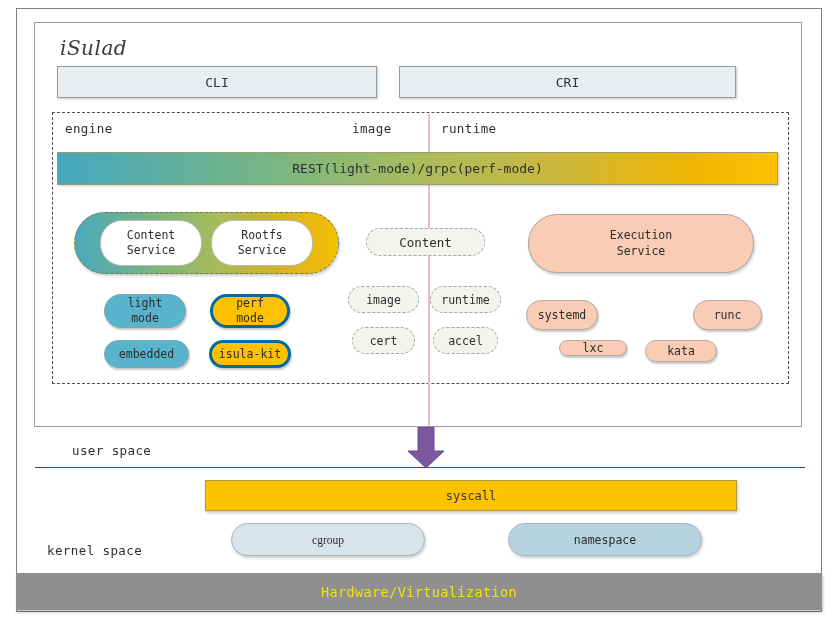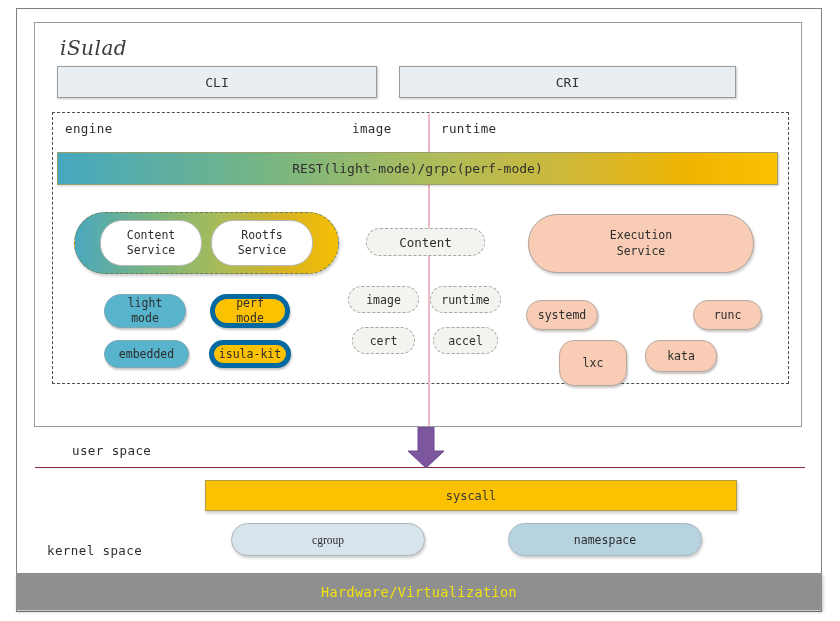--- a/index.html
+++ b/index.html
@@ -193,32 +193,32 @@
     flex-direction: column;
     align-items: center;
     justify-content: center;
     font-size: 11.5px;
     color: #2d2d2d;
     line-height: 1.28;
     box-shadow: 1px 2px 2px rgba(0,0,0,0.22);
     box-sizing: border-box;
   }
   .pill-teal { background: #58b4cd; border: 1px solid #7ea7b2; }
-  .pill-gold { background: #fcc200; border: 5px solid #0369a1; }
+  .pill-gold { background: #fcc200; border: 3px solid #0369a1; }
   .pill-peach{ background: #f9cdb5; border: 1px solid #bba79c; }
 
   .p-light    { left: 104px; top: 294px; width: 82px; height: 34px; border-radius: 17px; }
   .p-perf     { left: 210px; top: 294px; width: 80px; height: 34px; border-radius: 17px; }
   .p-embedded { left: 104px; top: 340px; width: 85px; height: 28px; border-radius: 14px; }
   .p-isulakit { left: 209px; top: 340px; width: 82px; height: 28px; border-radius: 14px; }
 
   .p-systemd  { left: 526px; top: 300px; width: 72px; height: 30px; border-radius: 15px; }
   .p-runc     { left: 693px; top: 300px; width: 69px; height: 30px; border-radius: 15px; }
-  .p-lxc      { left: 559px; top: 340px; width: 68px; height: 46px; border-radius: 15px; }
-  .p-kata     { left: 645px; top: 340px; width: 72px; height: 32px; border-radius: 15px; }
+  .p-lxc      { left: 559px; top: 340px; width: 68px; height: 16px; border-radius: 15px; }
+  .p-kata     { left: 645px; top: 340px; width: 72px; height: 22px; border-radius: 15px; }
 
   
   .space-label {
     position: absolute;
     font-size: 12.5px;
     color: #2e2e2e;
     letter-spacing: 0.4px;
   }
   .lbl-user   { left: 47px; top: 443px; margin-left: 25px; }
   .lbl-kernel { left: 47px; top: 543px; }

